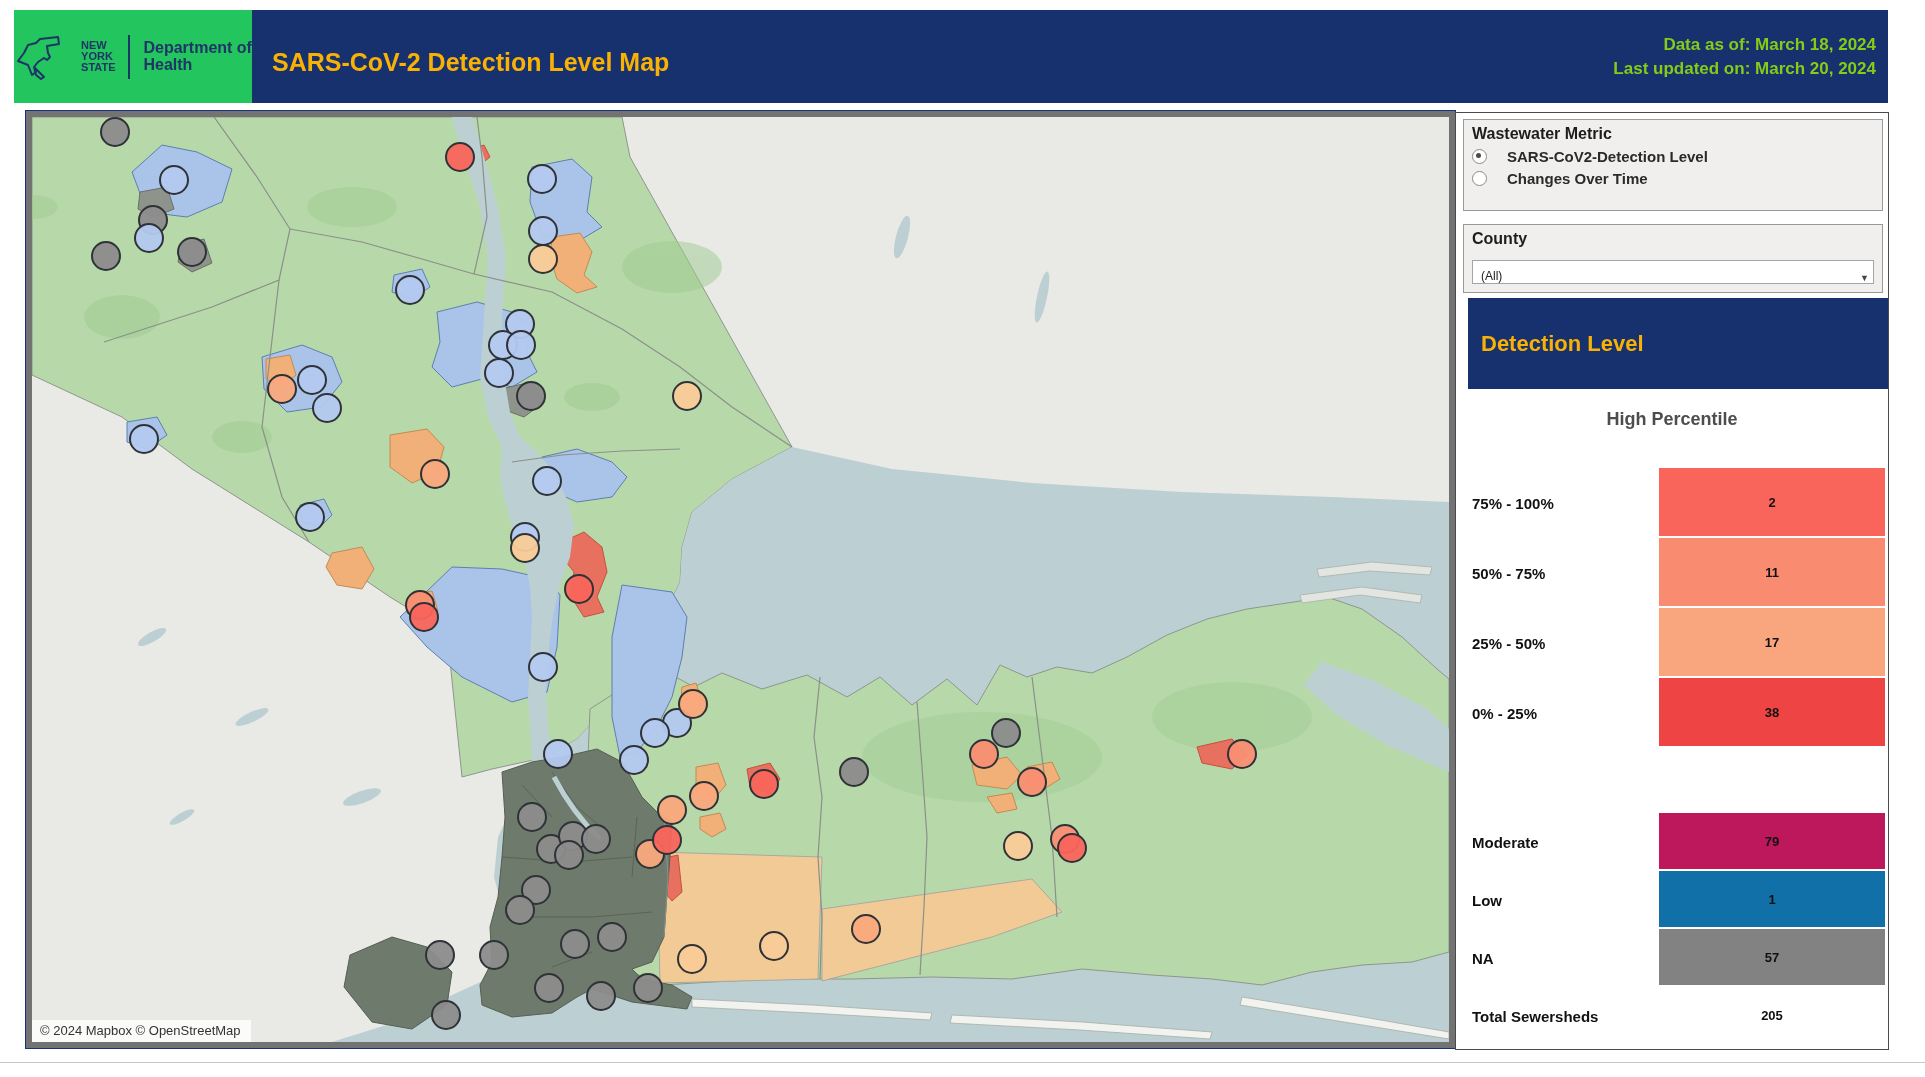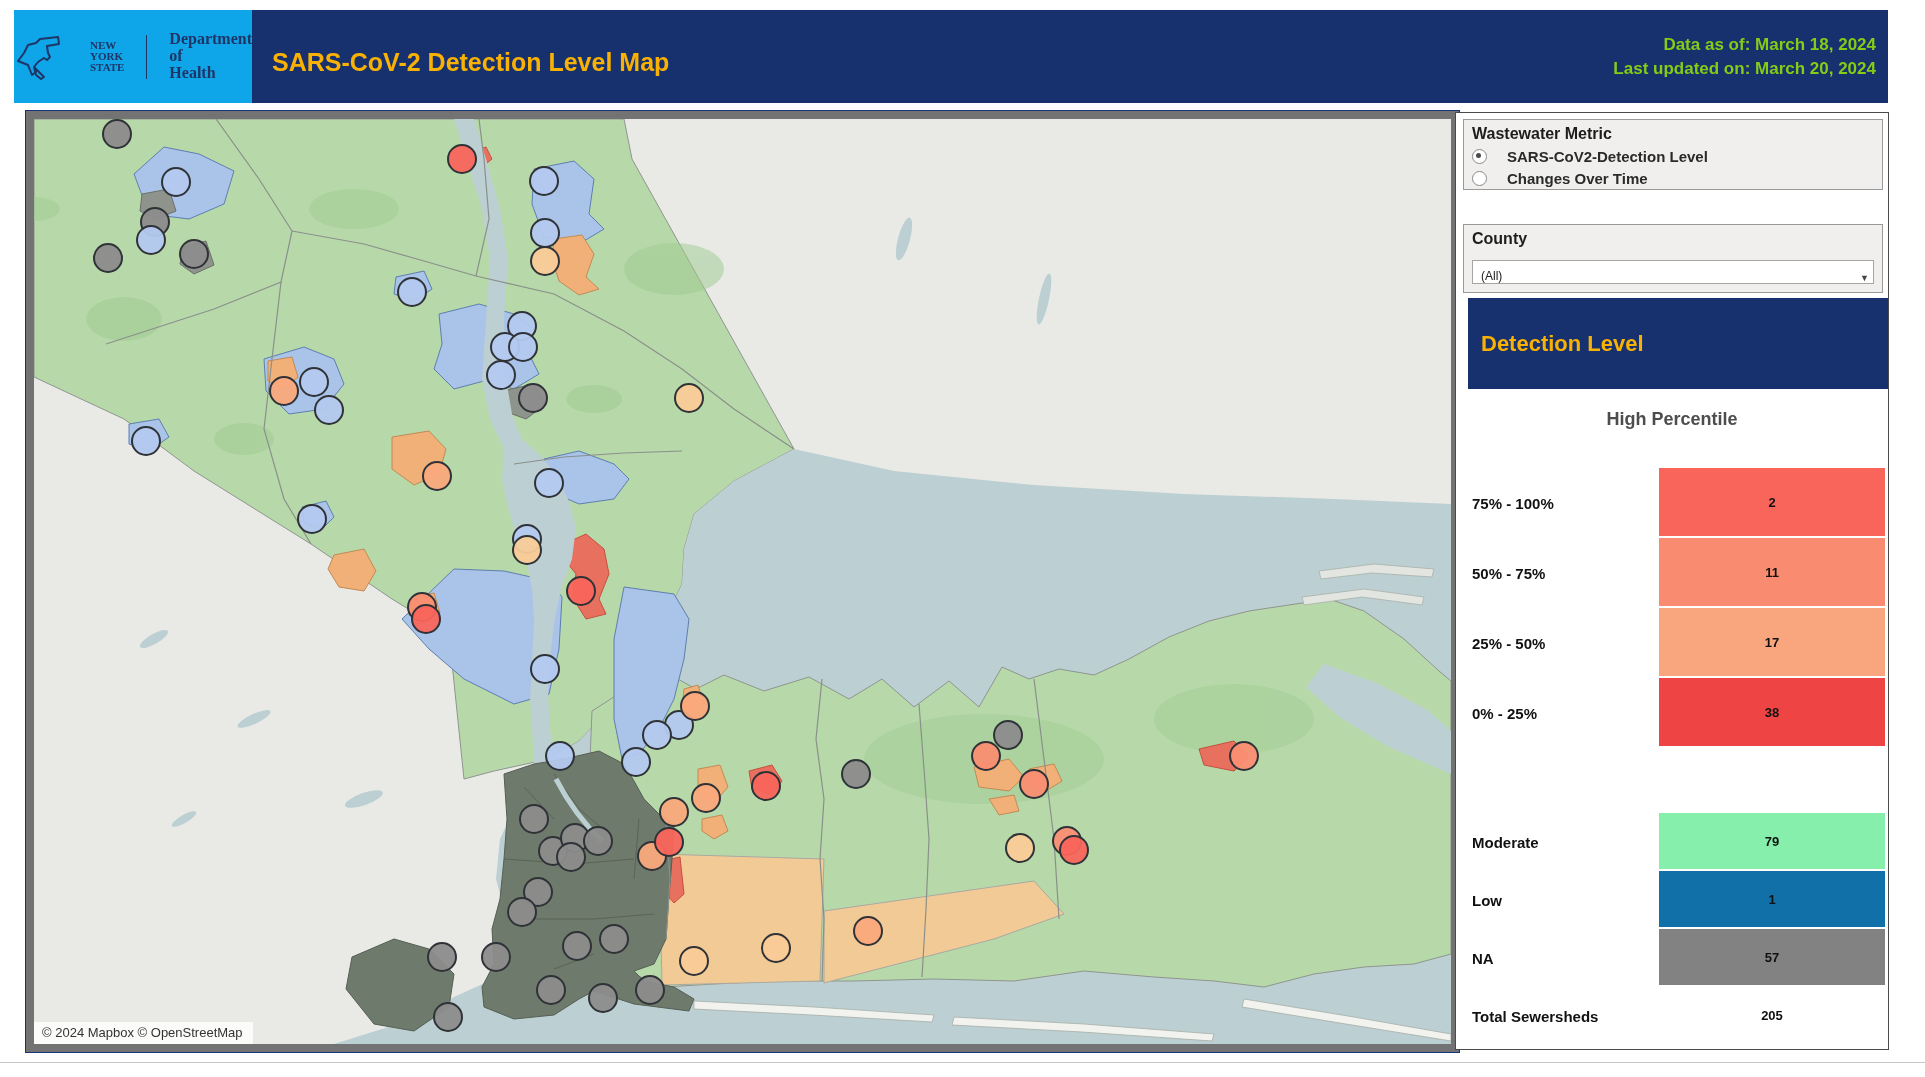--- a/index.html
+++ b/index.html
@@ -2,35 +2,35 @@
 <html><head>
 <meta charset="utf-8">
 <style>
   html,body{margin:0;padding:0;}
   body{
     width:1925px;height:1077px;background:#ffffff;position:relative;overflow:hidden;
     font-family:"Liberation Sans", sans-serif;
   }
   
   .header{position:absolute;left:14px;top:10px;width:1874px;height:93px;background:#17316E;display:flex;align-items:stretch;}
-  .logo-block{width:238px;background:#0ea5e9;display:flex;align-items:center;justify-content:center;gap:18px;flex:none;font-family:Liberation Serif, serif;}
+  .logo-block{width:238px;background:#22c55e;display:flex;align-items:center;justify-content:center;gap:9px;flex:none;}
   .ny-icon{flex:none;}
   .nys-stack{color:#1F3566;font-weight:bold;font-size:11px;line-height:1.0;letter-spacing:0;text-align:left;}
   .logo-divider{width:2px;height:44px;background:#1F3566;margin:0 4px;}
   .dept-text{color:#1F3566;font-weight:bold;font-size:16px;line-height:1.05;}
   .main-title{color:#F9B104;font-weight:bold;font-size:25px;align-self:center;padding-left:20px;margin-top:11px;}
   .dates{margin-left:auto;align-self:center;text-align:right;padding-right:12px;color:#84cc16;font-weight:bold;font-size:17px;line-height:1.4;}
   
-  .map-wrap{position:absolute;left:26px;top:111px;width:1417px;height:925px;border:8px solid #737373;box-shadow:0 0 0 1px #14337A;background:#E9EAE6;}
+  .map-wrap{position:absolute;left:26px;top:111px;width:1417px;height:925px;border:6px solid #737373;box-shadow:0 0 0 1px #14337A;background:#E9EAE6;}
   .map-wrap svg{display:block;width:1417px;height:925px;}
   .attribution{position:absolute;left:0;bottom:0;background:rgba(255,255,255,0.8);color:#333;font-size:13px;padding:3px 10px 4px 8px;}
   
   .panel{position:absolute;left:1455px;top:112px;width:434px;height:938px;background:#fff;border:1px solid #4a4a4a;box-sizing:border-box;}
   .box{position:absolute;left:7px;width:420px;background:#F0EFED;border:1px solid #9a9a9a;box-sizing:border-box;padding:5px 8px;}
-  .box-metric{top:6px;height:71px;}
+  .box-metric{top:6px;height:92px;}
   .box-county{top:111px;height:69px;}
   .box-title{font-weight:bold;font-size:16px;color:#1d1d1d;}
   .radio-row{display:flex;align-items:center;gap:20px;margin-top:5px;font-weight:bold;font-size:15px;color:#2a2a2a;cursor:pointer;}
   .radio{width:13px;height:13px;border-radius:50%;background:#fff;border:1px solid #8a8a8a;position:relative;flex:none;}
   .radio.sel::after{content:"";position:absolute;left:3px;top:3px;width:5px;height:5px;background:#4a4a4a;border-radius:50%;}
   .dropdown{margin-top:12px;background:#fff;border:1px solid #a5a5a5;height:22px;display:flex;align-items:flex-end;padding:0 4px 0 8px;font-size:12px;color:#222;cursor:pointer;}
   .caret{margin-left:auto;font-size:9px;color:#444;}
   .banner{position:absolute;left:12px;right:0;top:185px;height:91px;background:#17316E;color:#F9B104;font-size:22px;font-weight:bold;display:flex;align-items:center;padding-left:13px;}
   .subtitle{position:absolute;top:296px;left:0;right:0;text-align:center;font-size:18px;font-weight:bold;color:#4d4d4d;}
   .legend-rows{position:absolute;top:355px;left:0;right:3px;}
@@ -299,21 +299,21 @@
         </div>
         <div class="lrow">
           <div class="lab">0% - 25%</div>
           <div class="blk" style="background: #ef4444;">38</div>
         </div>
       </div>
     <div class="legend-gap"></div>
     <div id="other-rows">
         <div class="lrow lrow-sm">
           <div class="lab">Moderate</div>
-          <div class="blk" style="background: #86efac;">79</div>
+          <div class="blk" style="background: #be185d;">79</div>
         </div>
         <div class="lrow lrow-sm">
           <div class="lab">Low</div>
           <div class="blk" style="background: rgb(18, 112, 168);">1</div>
         </div>
         <div class="lrow lrow-sm">
           <div class="lab">NA</div>
           <div class="blk" style="background: rgb(130, 130, 130);">57</div>
         </div>
         <div class="lrow lrow-sm">

